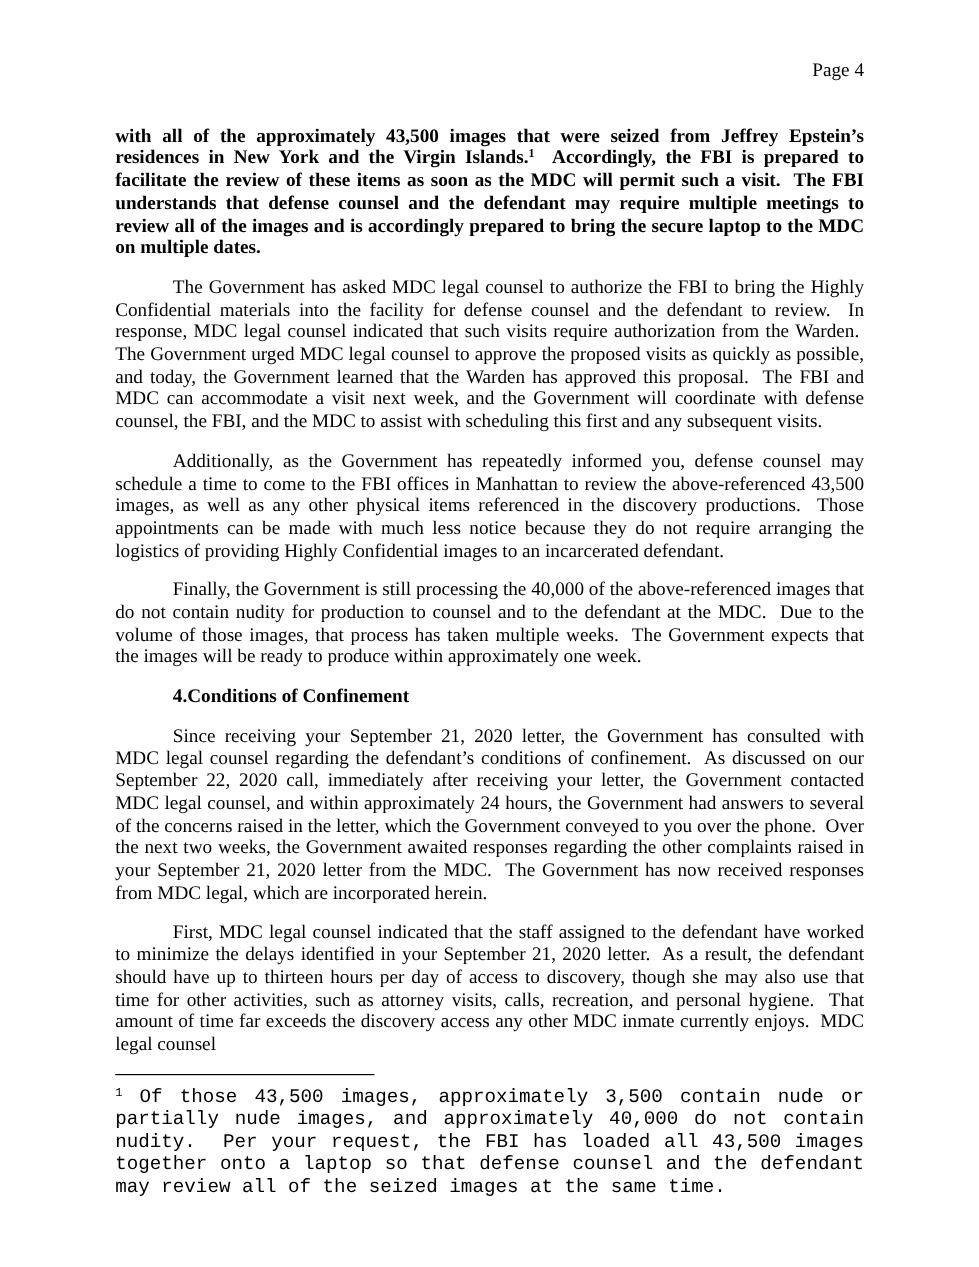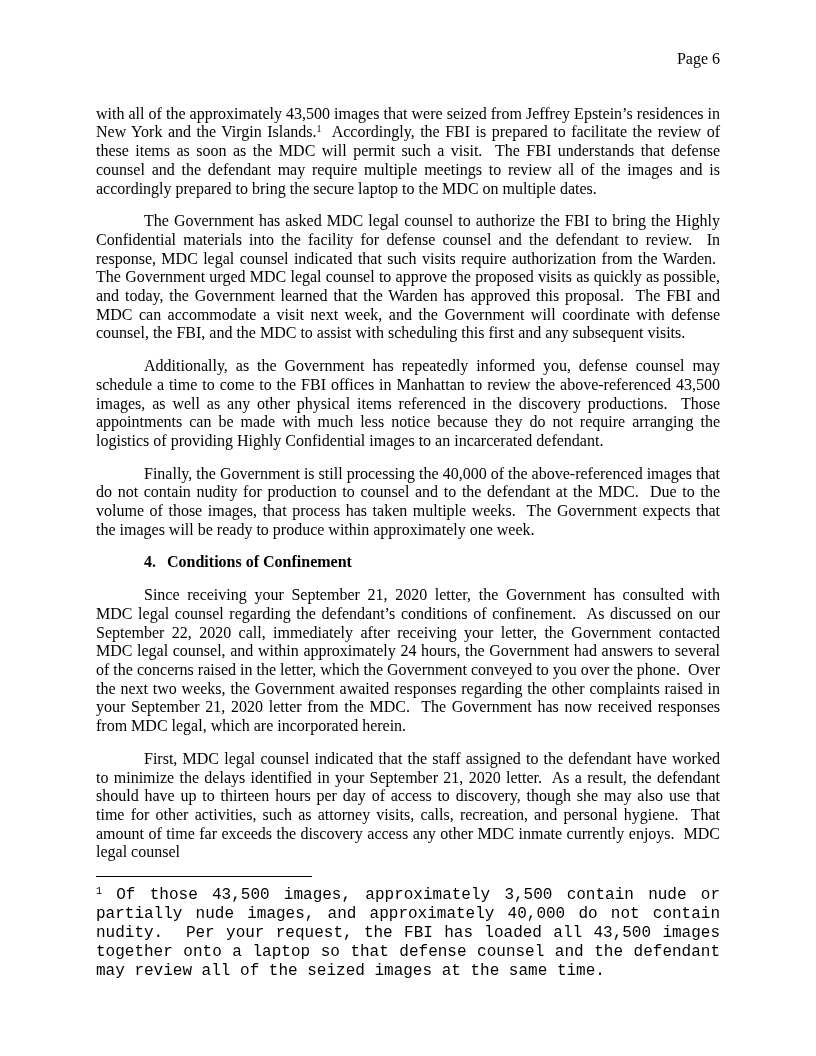--- a/index.html
+++ b/index.html
@@ -21,30 +21,30 @@
   .page-header {
     text-align: right;
     margin-bottom: 36px;
   }
 
   .doc-body .para {
     margin: 0 0 14px 0;
     text-align: justify;
     text-indent: 48px;
   }
-  .doc-body .para.no-indent { text-indent: 0; }
+  .doc-body .para.no-indent { text-indent: 0; font-weight: bold; }
 
   .section-heading {
     margin: 5px 0 14px 0;
     padding-left: 48px;
     font-weight: bold;
     font-size: 16px;
     line-height: 18.7px;
   }
-  .heading-title { margin-left: 11px; }
+  .heading-title { }
 
   .italic { }
 
   .fn-ref {
     font-size: 10px;
     line-height: 0;
     vertical-align: baseline;
     position: relative;
     top: -5px;
   }
@@ -61,21 +61,21 @@
     line-height: 18.9px;
     font-family: Liberation Mono, monospace;
   }
 </style>
 </head>
 <body>
 
 <div class="page">
 
   <div class="page-header">
-    <span>Page 6</span>
+    <span>Page 4</span>
   </div>
 
   <div class="doc-body">
 
     <p class="para no-indent"><span>with all of the approximately 43,500 images that were seized from Jeffrey Epstein’s residences in New York and the Virgin Islands.</span><sup class="fn-ref">1</sup><span>&nbsp; Accordingly, the FBI is prepared to facilitate the review of these items as soon as the MDC will permit such a visit.&nbsp; The FBI understands that defense counsel and the defendant may require multiple meetings to review all of the images and is accordingly prepared to bring the secure laptop to the MDC on multiple dates.</span></p>
 
     <p class="para">The Government has asked MDC legal counsel to authorize the FBI to bring the Highly Confidential materials into the facility for defense counsel and the defendant to review.&nbsp; In response, MDC legal counsel indicated that such visits require authorization from the Warden.&nbsp; The Government urged MDC legal counsel to approve the proposed visits as quickly as possible, and today, the Government learned that the Warden has approved this proposal.&nbsp; The FBI and MDC can accommodate a visit next week, and the Government will coordinate with defense counsel, the FBI, and the MDC to assist with scheduling this first and any subsequent visits.</p>
 
     <p class="para">Additionally, as the Government has repeatedly informed you, defense counsel may schedule a time to come to the FBI offices in Manhattan to review the above-referenced 43,500 images, as well as any other physical items referenced in the discovery productions.&nbsp; Those appointments can be made with much less notice because they do not require arranging the logistics of providing Highly Confidential images to an incarcerated defendant.</p>
 

